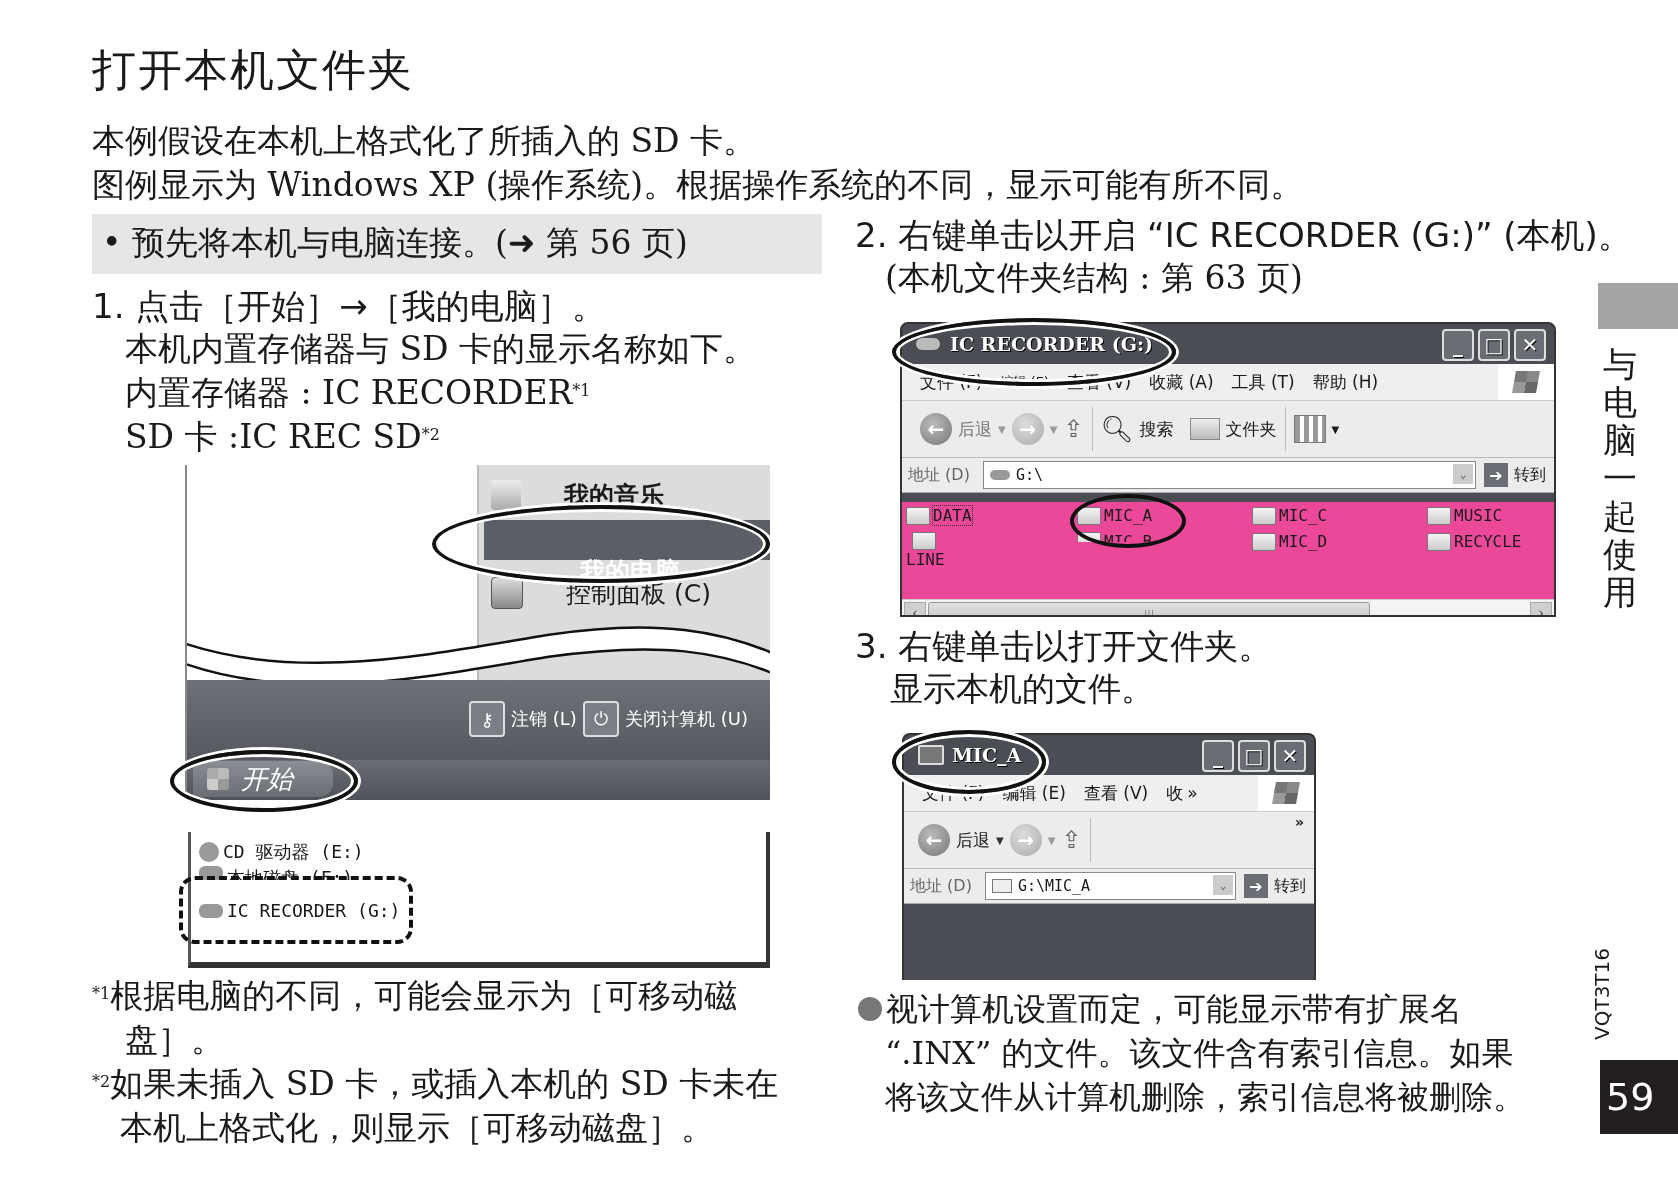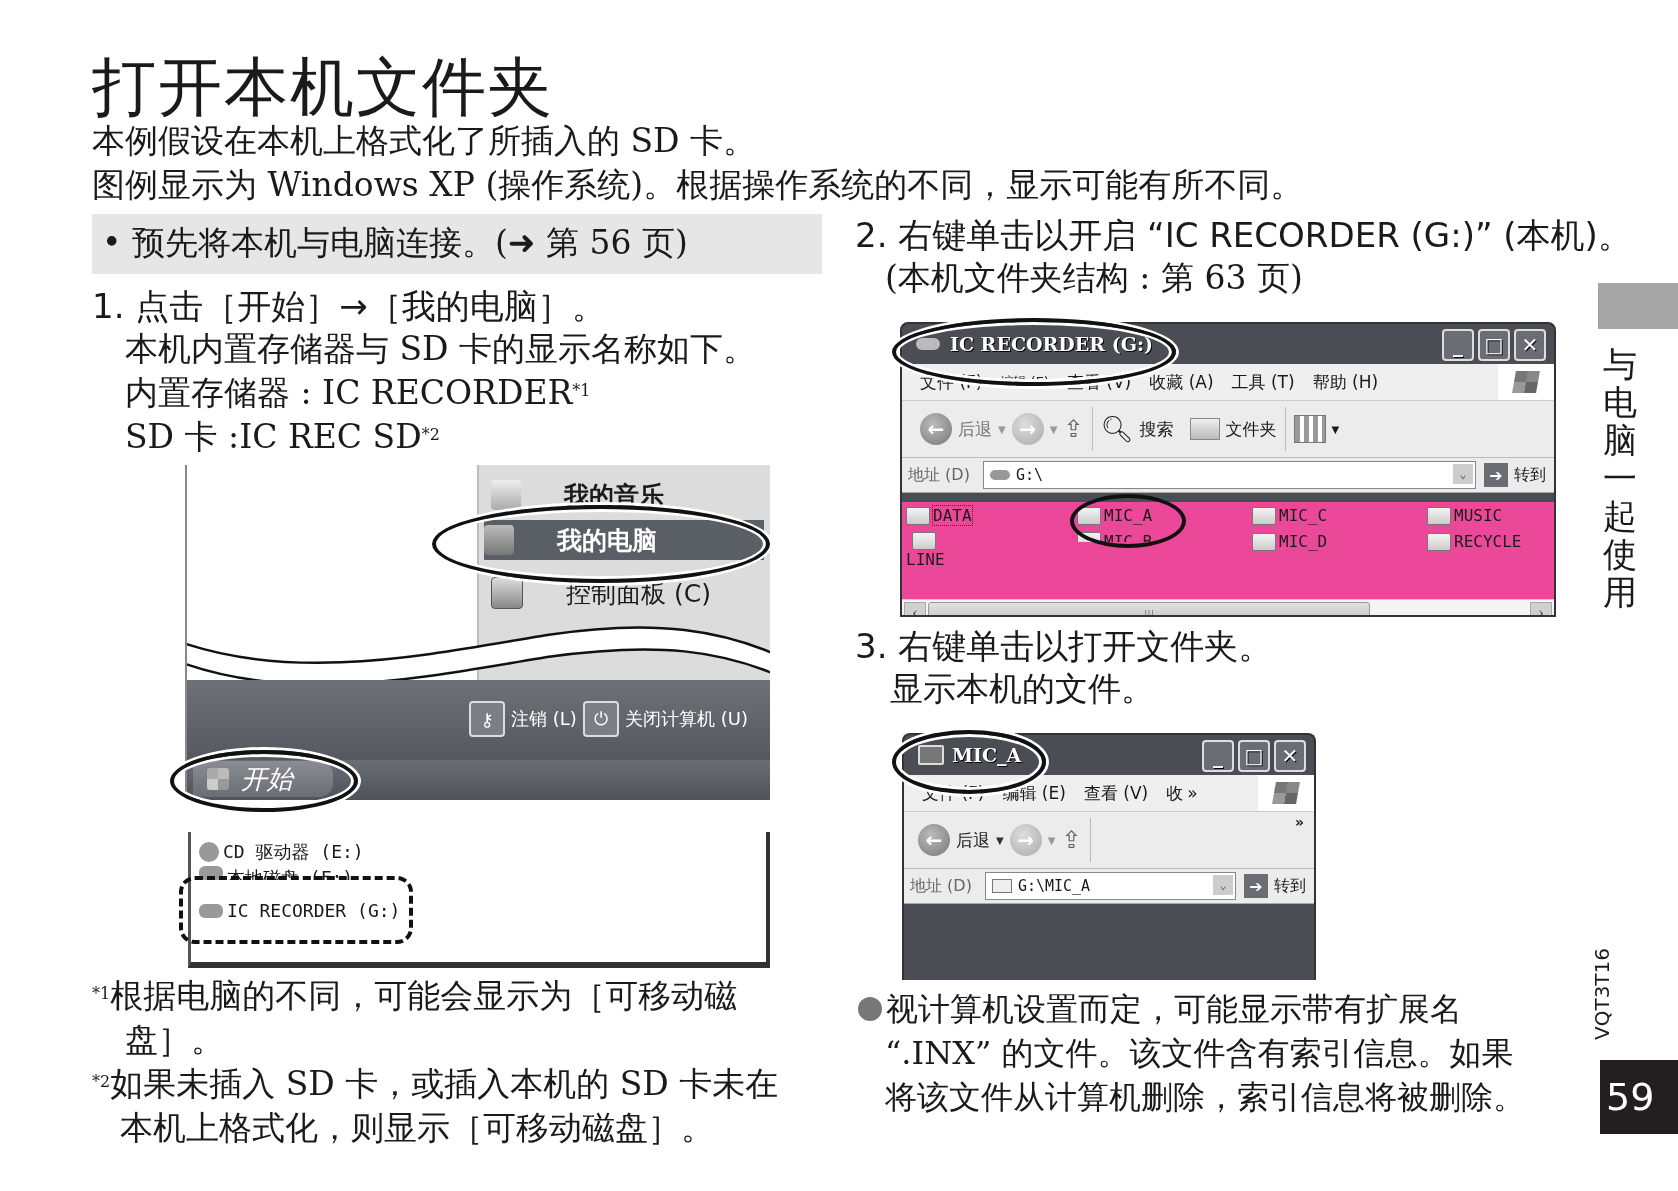--- a/index.html
+++ b/index.html
@@ -1,30 +1,30 @@
 <!DOCTYPE html>
 <html><head>
 <meta charset="utf-8">
 <style>
   html,body{margin:0;padding:0;}
   body{width:1678px;height:1191px;background:#fff;position:relative;overflow:hidden;font-family:"DejaVu Serif","Liberation Serif",serif;color:#1a1a1a;}
   .abs{position:absolute;}
-  .title{left:92px;top:49px;font-family:"DejaVu Sans","Liberation Sans",sans-serif;font-size:64px;font-weight:500;letter-spacing:2px;line-height:76px;text-align:center;}
+  .title{left:92px;top:32px;font-family:"DejaVu Sans","Liberation Sans",sans-serif;font-size:44px;font-weight:500;letter-spacing:2px;line-height:76px;text-align:center;}
   .body-line{font-size:33px;line-height:42px;white-space:nowrap;}
   .prereq{left:92px;top:214px;width:730px;height:60px;background:#e6e6e6;}
   .prereq span{position:absolute;left:10px;top:8px;font-size:33px;line-height:42px;white-space:nowrap;}
   .step-head{font-family:"DejaVu Sans","Liberation Sans",sans-serif;font-size:34px;line-height:44px;white-space:nowrap;}
   sup{font-size:16px;vertical-align:top;position:relative;top:-2px;}
 
   
   .startshot{left:185px;top:465px;width:583px;height:335px;background:#fff;border-left:2px solid #888;overflow:hidden;}
   .sm-right{position:absolute;left:290px;top:0;width:293px;height:250px;background:#dcdcdc;border-left:2px solid #bdbdbd;}
   .sm-item{position:absolute;left:12px;height:40px;display:flex;align-items:center;font-family:"DejaVu Sans",sans-serif;font-size:25px;white-space:nowrap;gap:35px;}
   .sm-item .ico{width:30px;height:30px;margin-right:8px;border-radius:4px;}
-  .sm-item.hl{left:5px;width:280px;background:#5a5f66;color:#fff;font-weight:bold;}
+  .sm-item.hl{left:5px;width:280px;background:#5a5f66;color:#fff;font-weight:bold;padding-left:6px;flex-direction:column;}
   .sm-bottom{position:absolute;left:0;top:215px;width:583px;height:80px;background:linear-gradient(#6e7278,#55595f);}
   .sm-taskbar{position:absolute;left:0;top:295px;width:583px;height:40px;background:linear-gradient(#6a6e74,#4f5359);}
   .sm-btn{position:absolute;top:236px;display:flex;align-items:center;color:#fff;font-family:"DejaVu Sans",sans-serif;font-size:18px;white-space:nowrap;}
   .sm-btn .bx{width:32px;height:32px;border:2px solid #ddd;border-radius:4px;background:#7a7f86;margin-right:6px;display:flex;align-items:center;justify-content:center;font-size:18px;}
   .start-btn{position:absolute;left:6px;top:296px;width:140px;height:36px;border-radius:0 14px 14px 0;background:linear-gradient(#8a8e94,#6a6e74);color:#fff;font-style:italic;font-size:26px;display:flex;align-items:center;padding-left:14px;box-sizing:border-box;font-family:"DejaVu Serif",serif;}
   .start-btn .flag{width:22px;height:22px;margin-right:12px;background:conic-gradient(#bbb 0 25%,#999 0 50%,#ccc 0 75%,#aaa 0);border-radius:3px;}
   .wave{position:absolute;left:-20px;top:150px;}
   .oval{position:absolute;border:4px solid #111;border-radius:50%;box-shadow:0 0 0 3px #fff, inset 0 0 0 3px #fff;}
 
   

